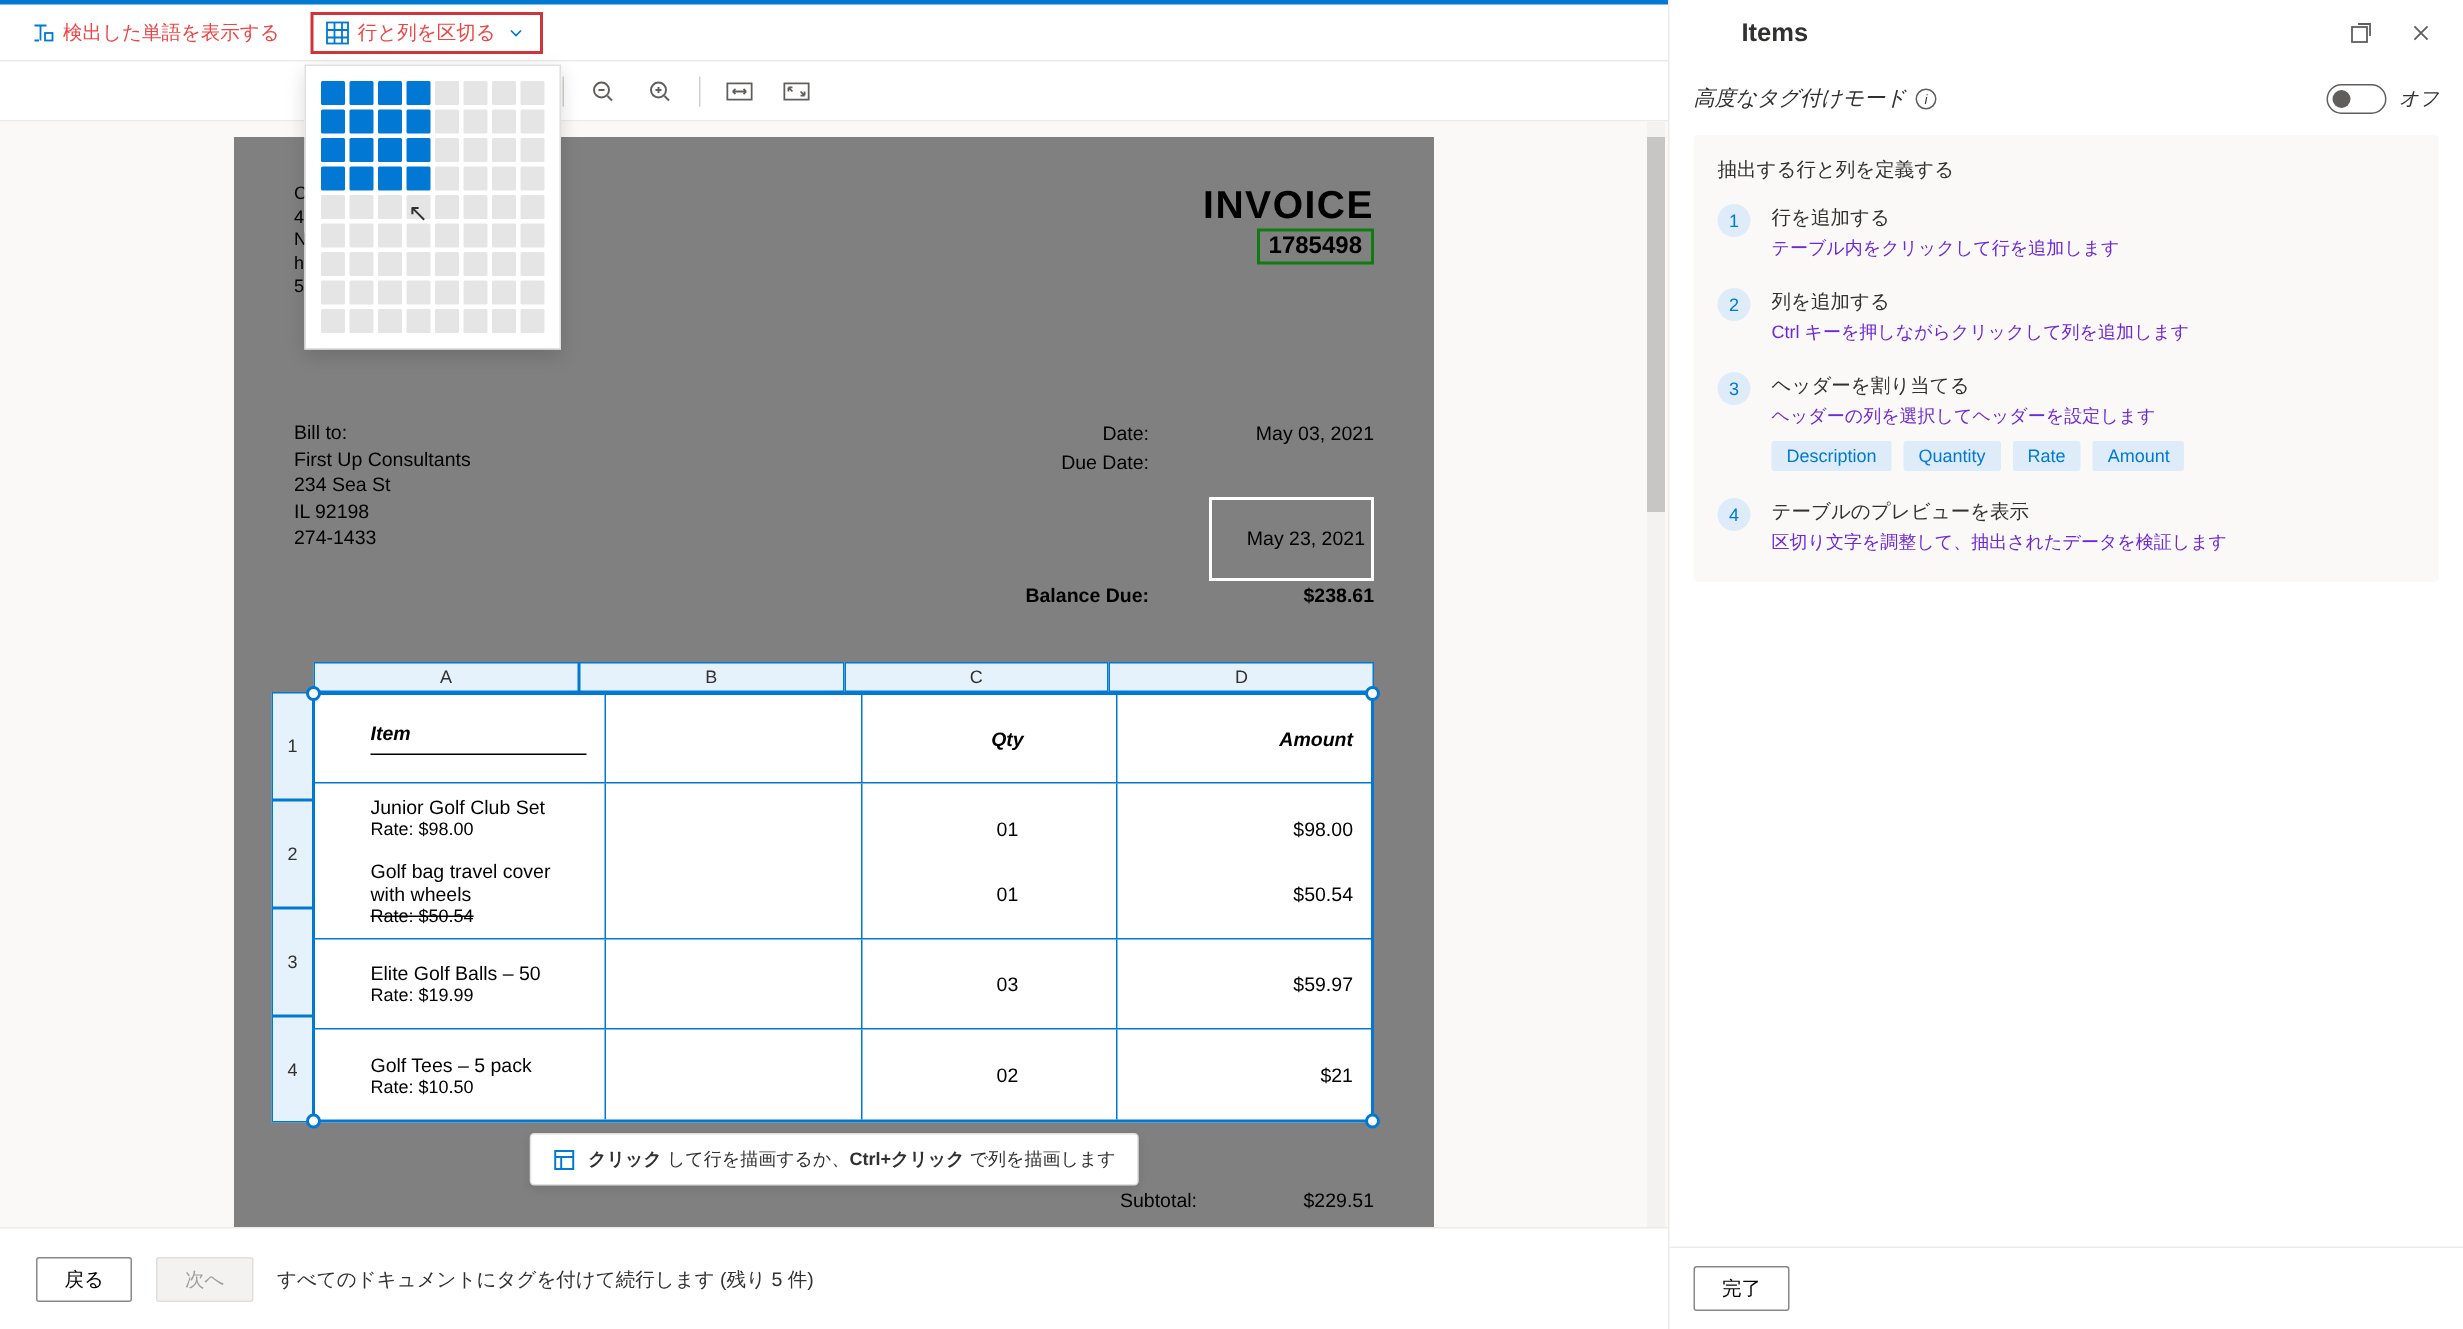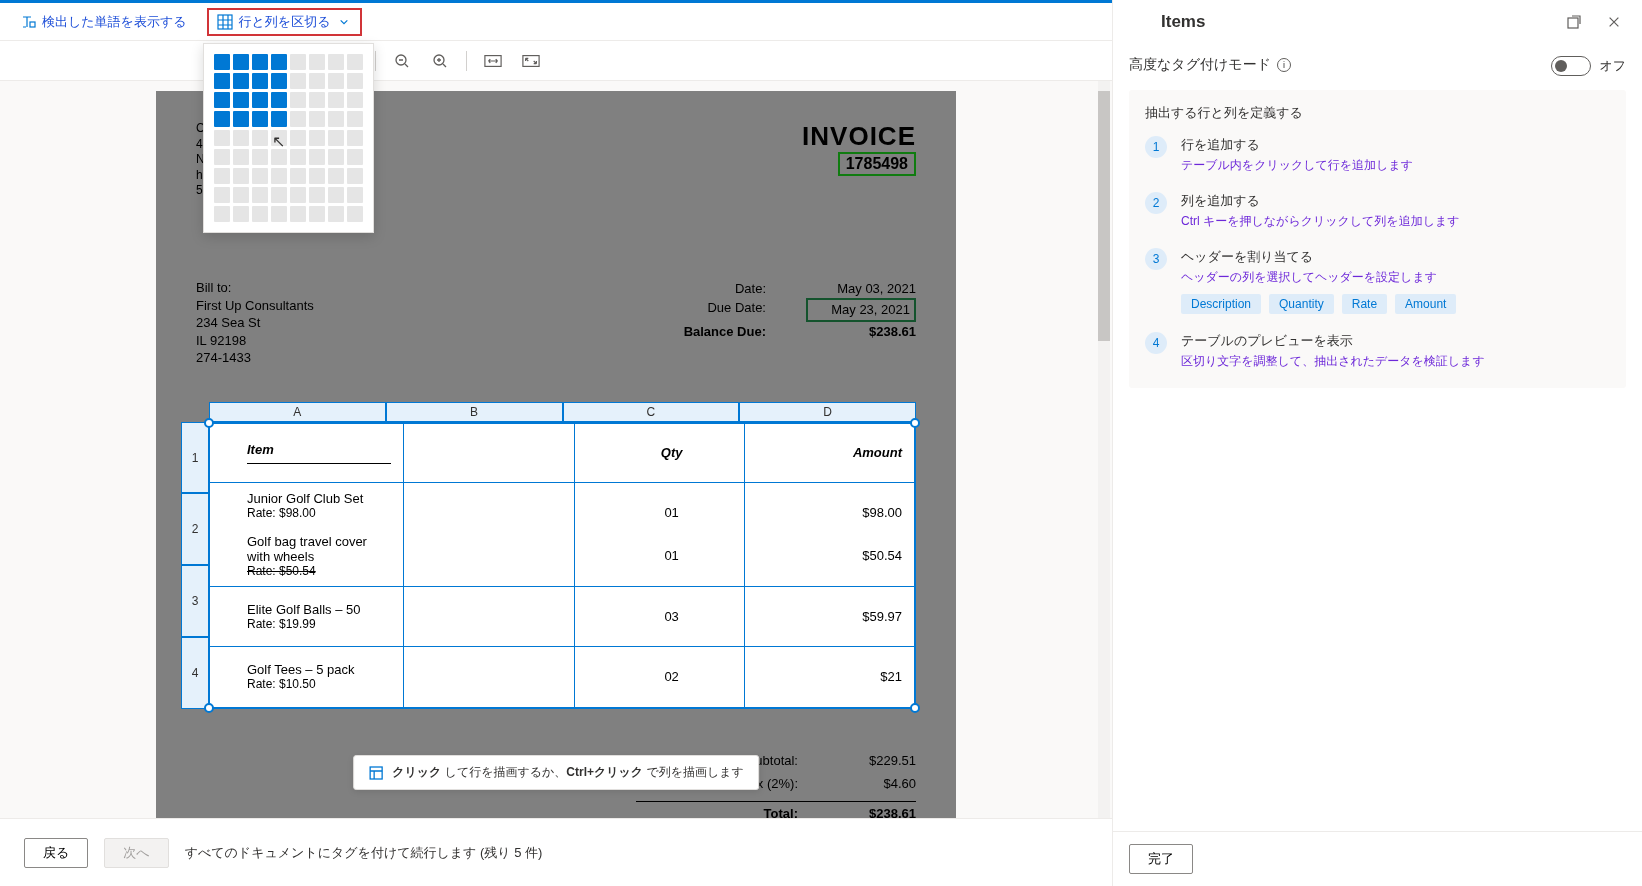--- a/index.html
+++ b/index.html
@@ -1,41 +1,41 @@
 <!DOCTYPE html>
 <html><head>
 <meta charset="utf-8">
 <style>
 * { box-sizing: border-box; margin: 0; padding: 0; }
 body { font-family: "Segoe UI", Meiryo, sans-serif; font-size: 13px; color: #323130; background: #fff; overflow: hidden; }
 .app { display: flex; height: 100vh; }
 .main { flex: 1; display: flex; flex-direction: column; border-top: 3px solid #0078d4; position: relative; }
 .toolbar { display: flex; align-items: center; gap: 14px; padding: 6px 14px; border-bottom: 1px solid #edebe9; height: 38px; position: relative; }
-.tb-btn { display: flex; align-items: center; gap: 6px; color: #1d4ed8; cursor: pointer; font-size: 13px; padding: 4px 6px; }
+.tb-btn { display: flex; align-items: center; gap: 6px; color: #ef4444; cursor: pointer; font-size: 13px; padding: 4px 6px; }
 .tb-btn.boxed { border: 2px solid #d13438; padding: 3px 8px; }
 .tb-icon { width: 16px; height: 16px; display: inline-flex; align-items: center; justify-content: center; }
 .doc-tools { display: flex; align-items: center; gap: 14px; padding: 6px 14px; height: 40px; border-bottom: 1px solid #edebe9; }
 .divider { width: 1px; height: 20px; background: #d2d0ce; }
 .page-input { width: 30px; height: 24px; border: 1px solid #8a8886; text-align: center; font-size: 12px; }
 .icon-btn { width: 24px; height: 24px; display: flex; align-items: center; justify-content: center; cursor: pointer; color: #605e5c; }
 .icon-btn.disabled { color: #c8c6c4; cursor: default; }
 .canvas { flex: 1; background: #faf9f8; overflow: auto; position: relative; display: flex; justify-content: center; padding: 10px 0 0 0; }
 .docwrap { position: relative; }
 .doc { width: 800px; background: #808080; padding: 30px 40px; color: #000; font-family: Arial, sans-serif; position: relative; }
 .doc-header { display: flex; justify-content: space-between; }
 .contact { font-size: 12px; line-height: 1.3; }
 .inv-title { text-align: right; }
 .inv-title h1 { font-size: 26px; font-weight: bold; letter-spacing: 1px; }
 .inv-num { display: inline-block; border: 2px solid #107c10; padding: 1px 6px; font-weight: bold; font-size: 16px; }
 .doc-meta { display: flex; justify-content: space-between; margin-top: 80px; font-size: 13px; }
 .billto { line-height: 1.35; }
 .dates { text-align: right; }
 .dates-row { display: flex; justify-content: flex-end; gap: 40px; line-height: 1.5; }
 .dates-row .val { width: 110px; text-align: right; }
-.dates-row .val.boxed { border: 2px solid #14532d; padding: 0 4px; display: inline-block; }
+.dates-row .val.boxed { border: 2px solid #ffffff; padding: 16px 4px; display: inline-block; margin-top: 33px; }
 .table-overlay { position: relative; margin-top: 35px; }
 .col-headers { display: flex; margin-left: -15px; }
 .rh-spacer { width: 28px; }
 .col-h { flex: 1; text-align: center; background: #e5f1fb; border: 1px solid #0078d4; color: #323130; font-size: 12px; padding: 2px 0; }
 .col-h:first-of-type { flex: 1.2; }
 .table-body { display: flex; margin-left: -15px; }
 .row-headers { display: flex; flex-direction: column; width: 28px; margin-right: -1px; }
 .row-h { flex: 1; display: flex; align-items: center; justify-content: center; background: #e5f1fb; border: 1px solid #0078d4; color: #323130; font-size: 12px; }
 .grid { flex: 1; border: 2px solid #0078d4; background: #fff; position: relative; }
 .grow { display: flex; border-bottom: 1px solid #0078d4; }
@@ -68,21 +68,21 @@
 .cursor { position: absolute; top: 88px; left: 68px; font-size: 16px; pointer-events: none; }
 .footer { display: flex; align-items: center; gap: 16px; padding: 10px 24px; border-top: 1px solid #edebe9; height: 68px; }
 .btn { border: 1px solid #8a8886; background: #fff; padding: 5px 18px; font-size: 13px; cursor: pointer; border-radius: 2px; }
 .btn.disabled { color: #a19f9d; border-color: #e1dfdd; background: #f3f2f1; cursor: default; }
 .footer-text { font-size: 13px; color: #323130; }
 .sidebar { width: 530px; border-left: 1px solid #edebe9; display: flex; flex-direction: column; }
 .sb-header { display: flex; align-items: center; justify-content: space-between; padding: 10px 16px 8px 16px; }
 .sb-title { font-size: 17px; font-weight: 600; margin-left: 32px; }
 .sb-icons { display: flex; gap: 16px; }
 .sb-body { flex: 1; padding: 4px 16px; overflow: auto; }
-.adv-row { display: flex; align-items: flex-start; justify-content: space-between; padding: 10px 0; }
+.adv-row { display: flex; align-items: center; justify-content: space-between; padding: 10px 0; font-style: italic; }
 .adv-label { display: flex; align-items: center; gap: 6px; font-size: 14px; }
 .info-icon { width: 14px; height: 14px; border: 1px solid #605e5c; border-radius: 50%; display: inline-flex; align-items: center; justify-content: center; font-size: 9px; }
 .toggle { display: flex; align-items: center; gap: 8px; }
 .toggle-track { width: 40px; height: 20px; border: 1px solid #605e5c; border-radius: 10px; position: relative; background: #fff; }
 .toggle-thumb { width: 12px; height: 12px; background: #605e5c; border-radius: 50%; position: absolute; top: 3px; left: 3px; }
 .steps-panel { background: #faf9f8; border-radius: 3px; padding: 14px 16px; margin-top: 4px; }
 .steps-title { font-size: 13px; margin-bottom: 14px; }
 .step { display: flex; gap: 14px; margin-bottom: 18px; }
 .step-num { width: 22px; height: 22px; border-radius: 50%; background: #deecf9; color: #0078d4; display: flex; align-items: center; justify-content: center; font-size: 12px; flex-shrink: 0; }
 .step-title { font-size: 13px; margin-bottom: 3px; }

